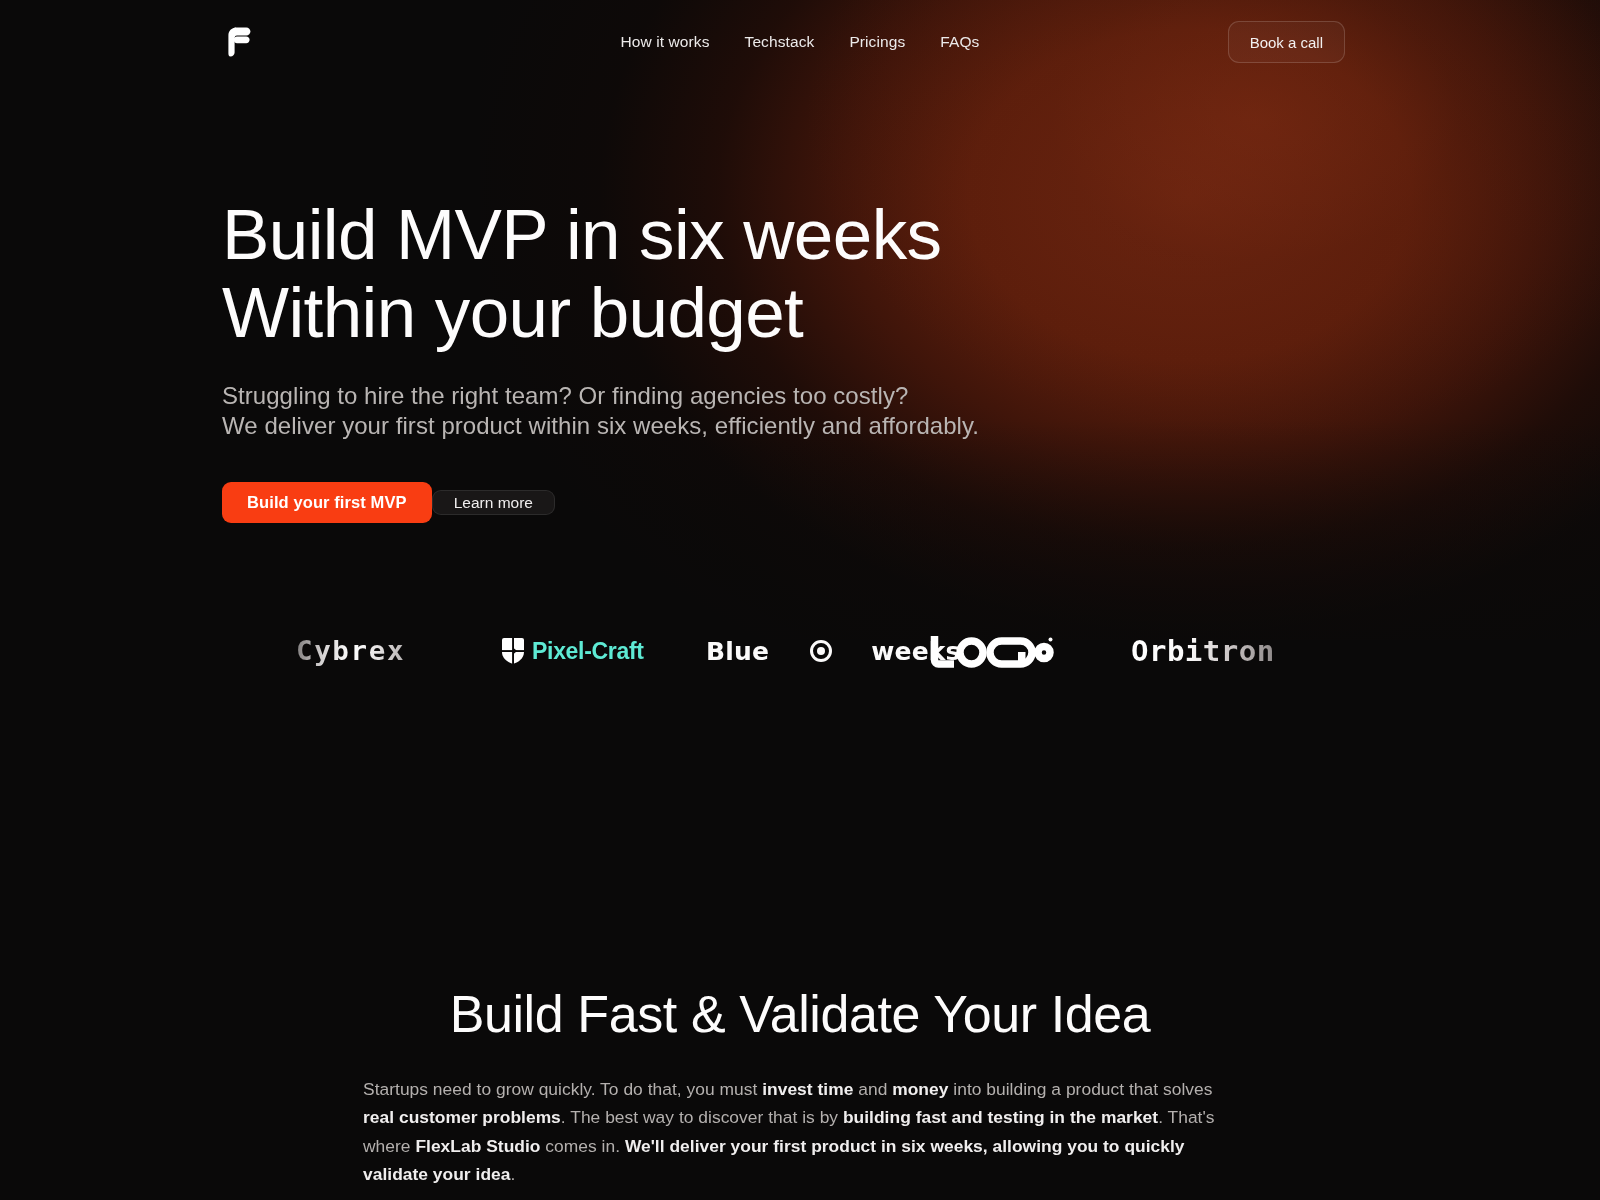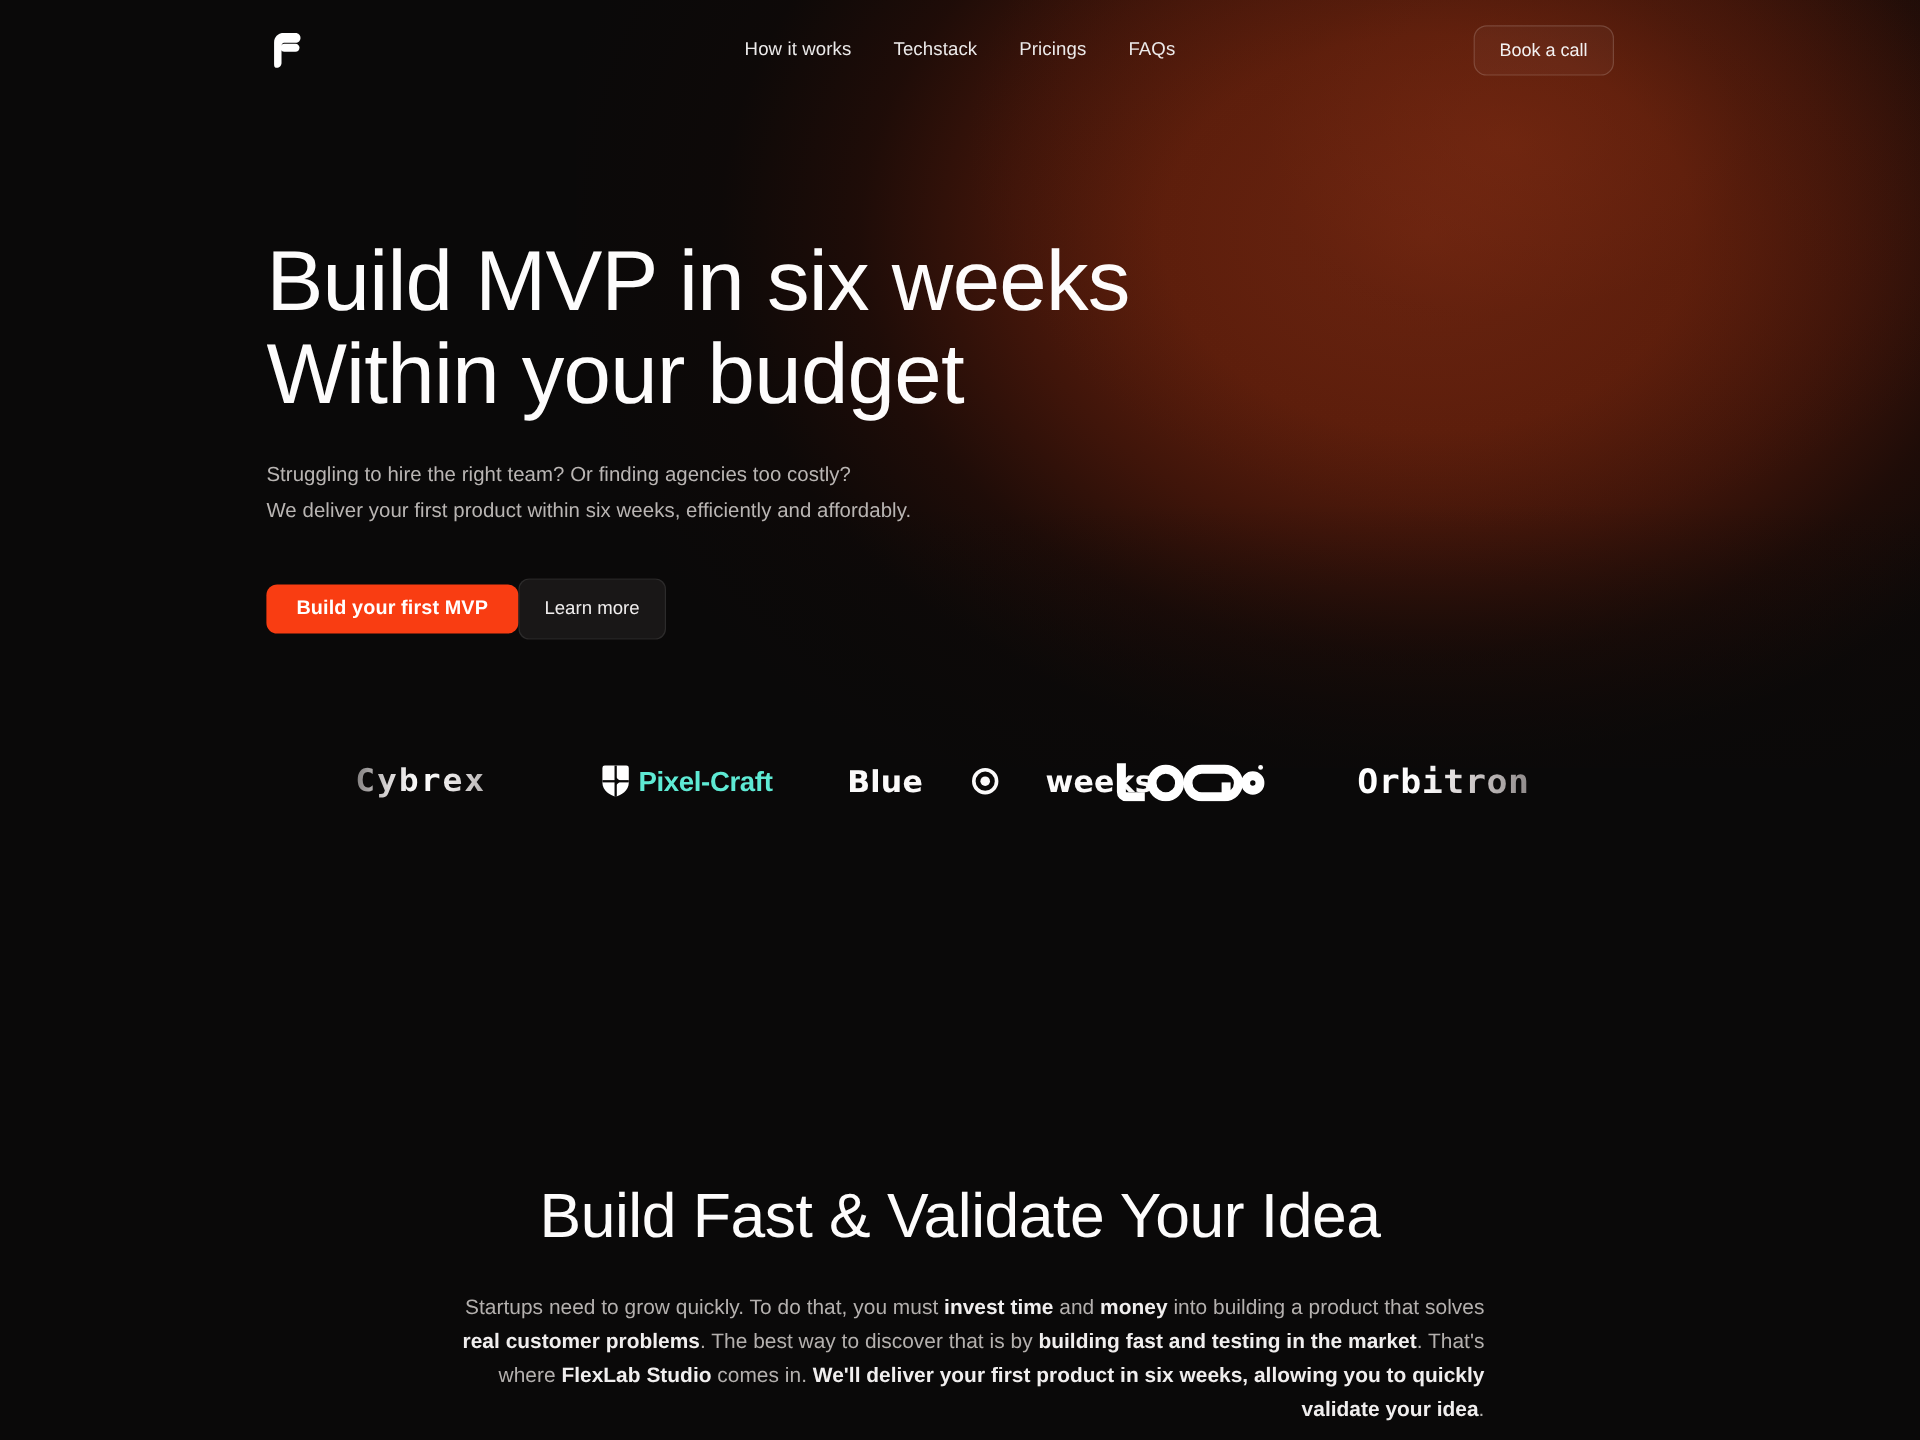--- a/index.html
+++ b/index.html
@@ -119,21 +119,21 @@
   .hero-title {
     font-size:71px;
     line-height:78px;
     font-weight:400;
     color:#fdfcfc;
     letter-spacing:-0.6px;
     white-space:pre-line;
   }
   .hero-sub {
     margin-top:29px;
-    font-size:17px;
+    font-size:24px;
     line-height:30px;
     color:#b9b5b3;
     white-space:pre-line;
     letter-spacing:0.05px;
   }
 
   .cta-row {
     margin-top:41px;
     display:flex;
     align-items:center;
@@ -149,21 +149,21 @@
     font-size:16.5px;
     font-weight:700;
     border:none;
     border-radius:9px;
     cursor:pointer;
     letter-spacing:0.1px;
     font-family:"Liberation Sans", sans-serif;
     box-shadow:0 0 0 0 rgba(0,0,0,0);
   }
   .btn-secondary {
-    height:51px;
+    height:25px;
     padding:0 21px;
     display:flex;
     align-items:center;
     justify-content:center;
     background:#191717;
     color:#f0eeee;
     font-size:15.5px;
     font-weight:400;
     border:1px solid rgba(255,255,255,0.085);
     border-radius:9px;
@@ -276,21 +276,21 @@
     font-weight:400;
     color:#fdfcfc;
     letter-spacing:-0.4px;
   }
   .section2-body {
     margin:32px auto 0;
     width:874px;
     font-size:17.4px;
     line-height:28.4px;
     color:#b4b0ae;
-    text-align:right;
+    text-align:left;
     letter-spacing:0.03px;
   }
   .section2-body b {
     color:#f0eeee;
     font-weight:700;
   }
 </style>
 </head>
 <body>
 

